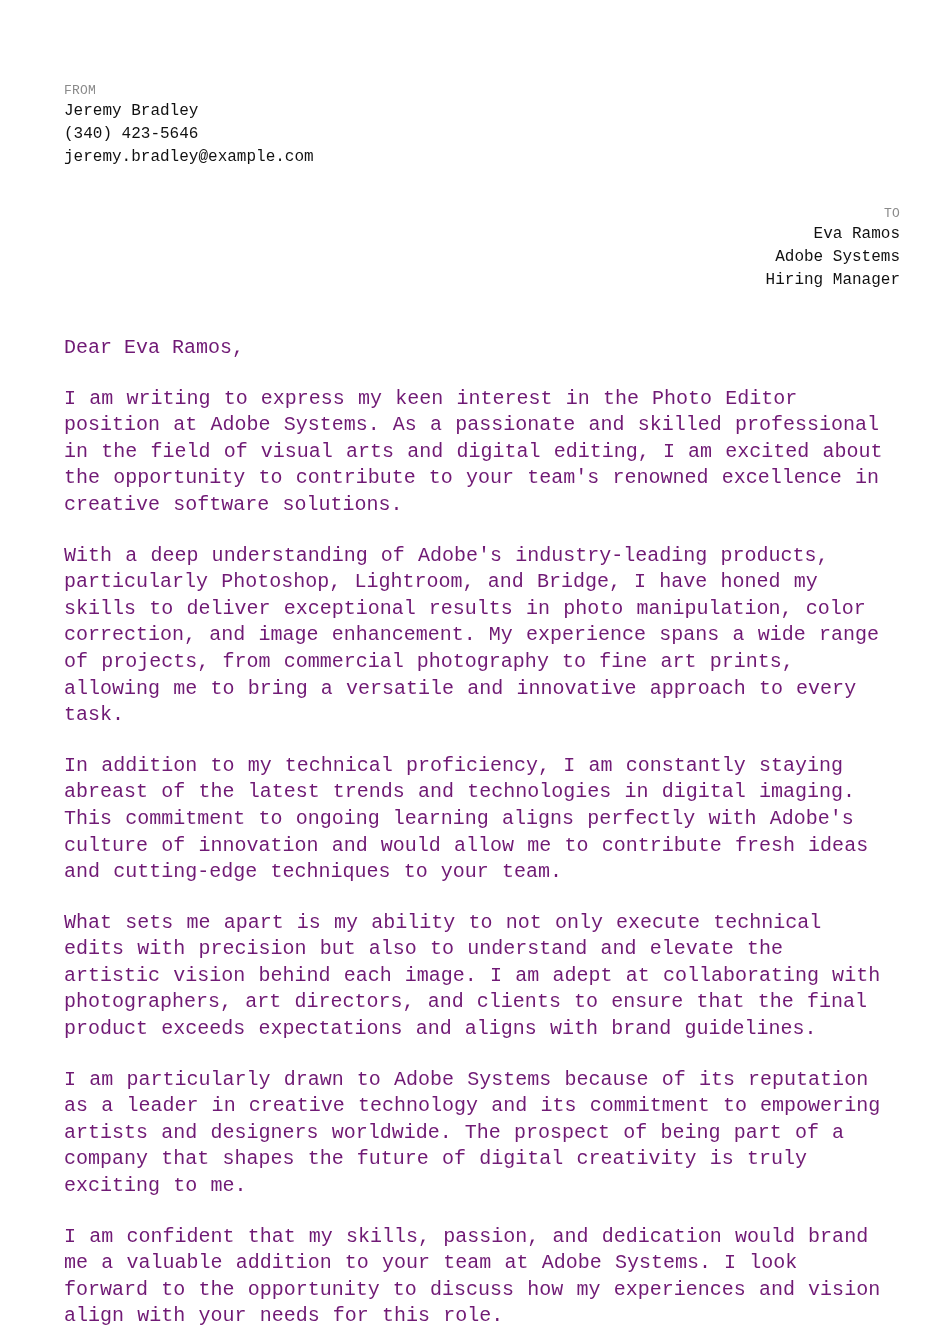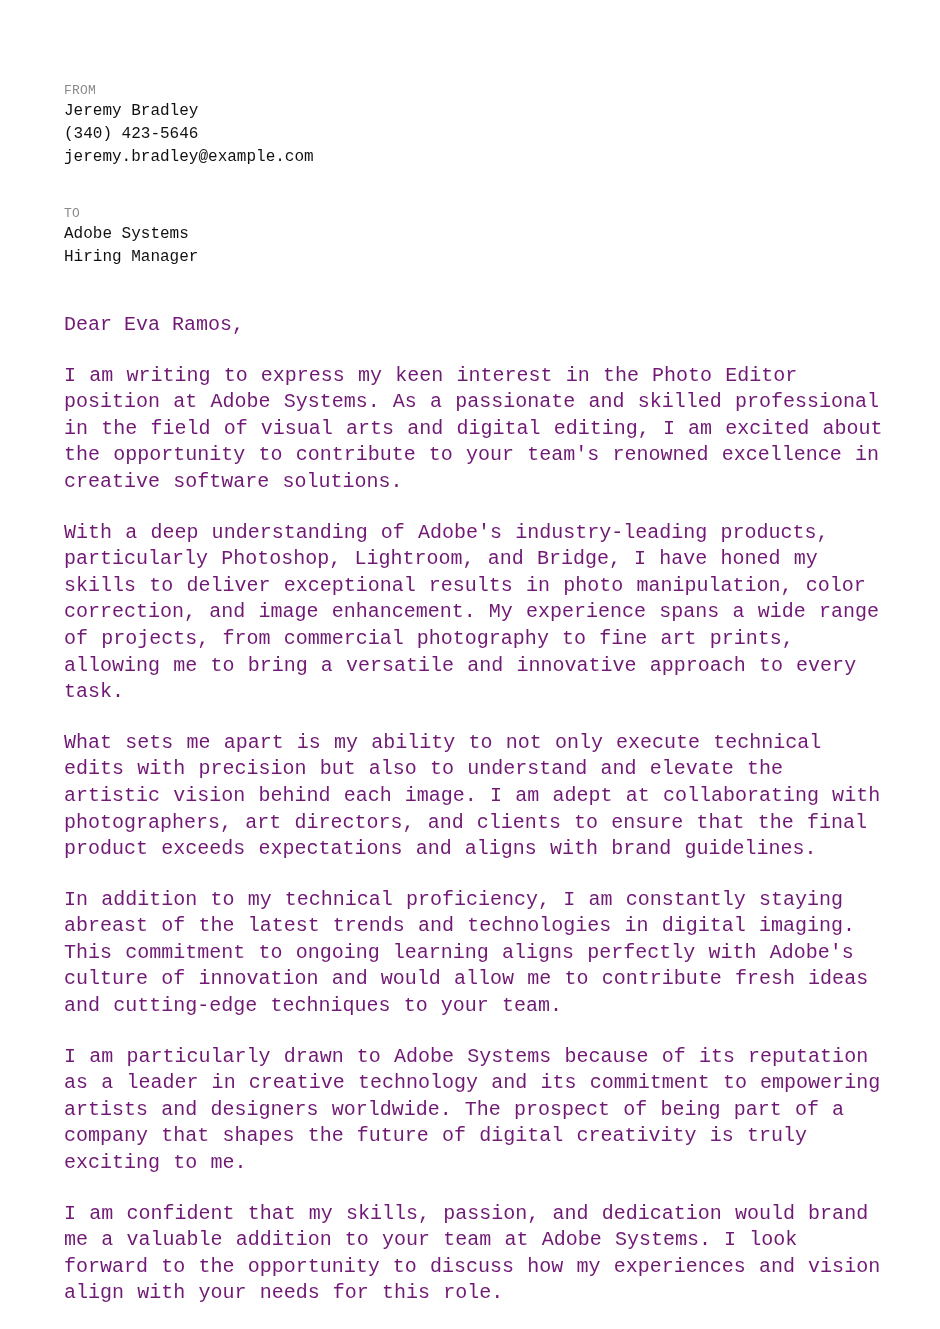--- a/index.html
+++ b/index.html
@@ -31,20 +31,21 @@
     .contact-line {
       font-size: 16px;
       color: #111111;
       line-height: 23px;
     }
     .from-block {
       margin-top: 0;
     }
     .to-block {
       margin-top: 36px;
+      text-align: right;
     }
     .letter-body {
       margin-top: 43px;
       color: #701a75;
       font-size: 20px;
       line-height: 26.6px;
     }
     .salutation {
       margin: 0 0 24px 0;
     }
@@ -66,29 +67,30 @@
 
   <div class="from-block">
     <div class="section-label">FROM</div>
     <div class="contact-line">Jeremy Bradley</div>
     <div class="contact-line">(340) 423-5646</div>
     <div class="contact-line">jeremy.bradley@example.com</div>
   </div>
 
   <div class="to-block">
     <div class="section-label">TO</div>
+    <div class="contact-line">Eva Ramos</div>
     <div class="contact-line">Adobe Systems</div>
     <div class="contact-line">Hiring Manager</div>
   </div>
 
   <div class="letter-body">
     <p class="salutation">Dear Eva Ramos,</p>
     <p class="paragraph">I am writing to express my keen interest in the Photo Editor position at Adobe Systems. As a passionate and skilled professional in the field of visual arts and digital editing, I am excited about the opportunity to contribute to your team's renowned excellence in creative software solutions.</p>
     <p class="paragraph">With a deep understanding of Adobe's industry-leading products, particularly Photoshop, Lightroom, and Bridge, I have honed my skills to deliver exceptional results in photo manipulation, color correction, and image enhancement. My experience spans a wide range of projects, from commercial photography to fine art prints, allowing me to bring a versatile and innovative approach to every task.</p>
+    <p class="paragraph">In addition to my technical proficiency, I am constantly staying abreast of the latest trends and technologies in digital imaging. This commitment to ongoing learning aligns perfectly with Adobe's culture of innovation and would allow me to contribute fresh ideas and cutting-edge techniques to your team.</p>
     <p class="paragraph">What sets me apart is my ability to not only execute technical edits with precision but also to understand and elevate the artistic vision behind each image. I am adept at collaborating with photographers, art directors, and clients to ensure that the final product exceeds expectations and aligns with brand guidelines.</p>
-    <p class="paragraph">In addition to my technical proficiency, I am constantly staying abreast of the latest trends and technologies in digital imaging. This commitment to ongoing learning aligns perfectly with Adobe's culture of innovation and would allow me to contribute fresh ideas and cutting-edge techniques to your team.</p>
     <p class="paragraph">I am particularly drawn to Adobe Systems because of its reputation as a leader in creative technology and its commitment to empowering artists and designers worldwide. The prospect of being part of a company that shapes the future of digital creativity is truly exciting to me.</p>
     <p class="paragraph">I am confident that my skills, passion, and dedication would brand me a valuable addition to your team at Adobe Systems. I look forward to the opportunity to discuss how my experiences and vision align with your needs for this role.</p>
     <p class="closing">Sincerely,</p>
     <p class="signature">Jeremy Bradley</p>
   </div>
 
 </div>
 
 </body></html>

